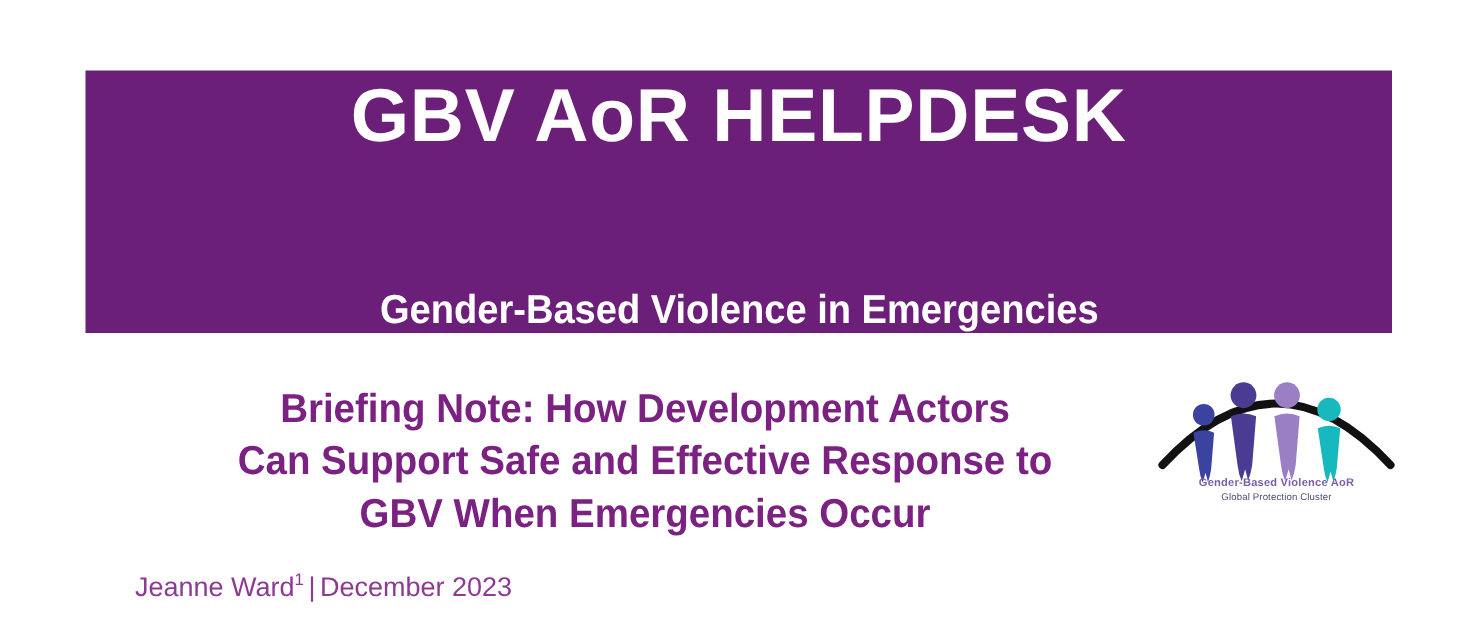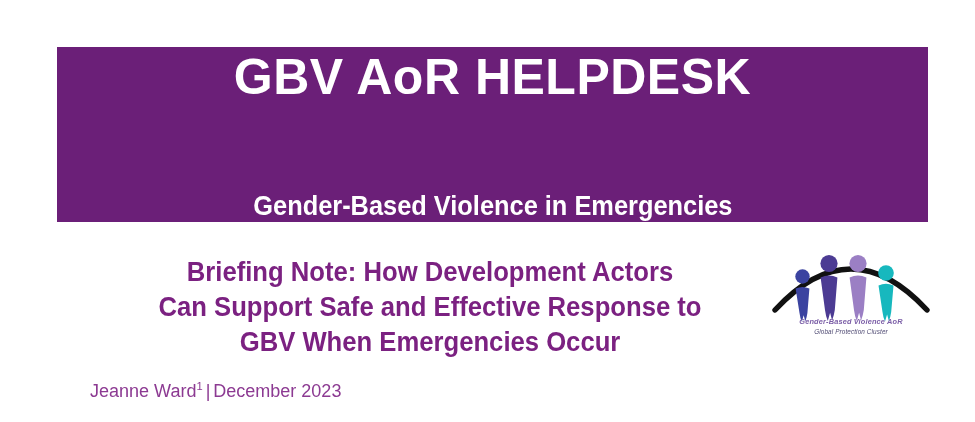--- a/index.html
+++ b/index.html
@@ -102,21 +102,20 @@
     padding: 0 3px;
   }
 
   
   .logo {
     position: absolute;
     left: 772px;
     top: 232px;
     width: 158px;
     height: 120px;
-    font-style: italic;
   }
   .logo svg {
     display: block;
     width: 158px;
     height: 120px;
   }
   .logo-caption-1 {
     position: absolute;
     left: 0;
     top: 86px;

